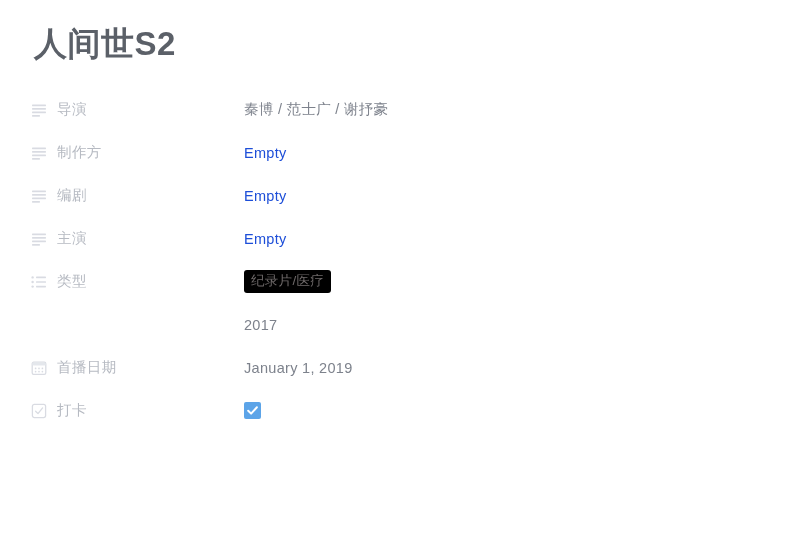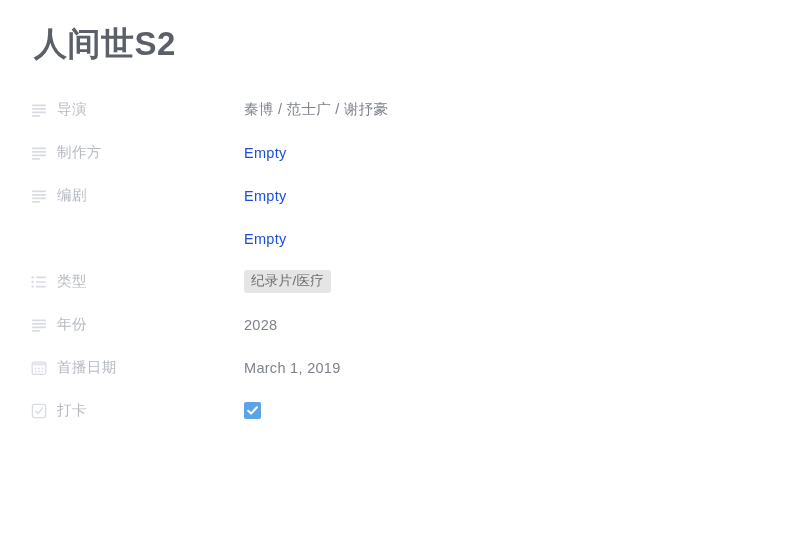--- a/index.html
+++ b/index.html
@@ -95,21 +95,21 @@
   
   .pill {
     display: inline-block;
     padding: 3px 7px 4px 7px;
     border-radius: 3px;
     font-size: 13.5px;
     line-height: 1.15;
     letter-spacing: 0.3px;
   }
   .pill-genre {
-    background: #e5e5e5;
+    background: #000000;
     color: #6f6a6a;
   }
   .pill-region {
     background: #eae8f6;
     color: #5f5a8a;
   }
 
   
   .checkbox-value {
     width: 17px;
@@ -176,20 +176,33 @@
                 <rect x="2" y="14" width="8" height="1.7" rx="0.6"></rect>
               </g>
             </svg>
         </span>
         <span class="label-text">编剧</span>
       </div>
       <div class="prop-value empty">Empty</div>
     </div>
 
     <div class="prop-row">
+      <div class="prop-label">
+        <span class="prop-icon">
+          <svg viewBox="0 0 18 18" width="18" height="18">
+              <g fill="#d7dae1">
+                <rect x="2" y="3.5" width="14" height="1.7" rx="0.6"></rect>
+                <rect x="2" y="7" width="14" height="1.7" rx="0.6"></rect>
+                <rect x="2" y="10.5" width="14" height="1.7" rx="0.6"></rect>
+                <rect x="2" y="14" width="8" height="1.7" rx="0.6"></rect>
+              </g>
+            </svg>
+        </span>
+        <span class="label-text">主演</span>
+      </div>
       <div class="prop-value empty">Empty</div>
     </div>
 
     <div class="prop-row">
       <div class="prop-label">
         <span class="prop-icon">
           <svg viewBox="0 0 18 18" width="18" height="18">
               <g fill="#d7dae1">
                 <circle cx="2.6" cy="4.4" r="1.2"></circle>
                 <rect x="6" y="3.6" width="10" height="1.6" rx="0.6"></rect>
@@ -202,55 +215,42 @@
         </span>
         <span class="label-text">类型</span>
       </div>
       <div class="prop-value">
         <span class="pill pill-genre">纪录片/医疗</span>
       </div>
     </div>
 
 
     <div class="prop-row">
-      <div class="prop-label">
-        <span class="prop-icon">
-          <svg viewBox="0 0 18 18" width="18" height="18">
-              <g fill="#d7dae1">
-                <rect x="2" y="3.5" width="14" height="1.7" rx="0.6"></rect>
-                <rect x="2" y="7" width="14" height="1.7" rx="0.6"></rect>
-                <rect x="2" y="10.5" width="14" height="1.7" rx="0.6"></rect>
-                <rect x="2" y="14" width="8" height="1.7" rx="0.6"></rect>
-              </g>
-            </svg>
-        </span>
-        <span class="label-text">年份</span>
-      </div>
-      <div class="prop-value">2028</div>
+      <div class="prop-value">2017</div>
     </div>
 
     <div class="prop-row">
       <div class="prop-label">
         <span class="prop-icon">
           <svg viewBox="0 0 18 18" width="18" height="18">
               <rect x="2.2" y="3.2" width="13.6" height="12.2" rx="1.6" fill="none" stroke="#d7dae1" stroke-width="1.3"></rect>
               <rect x="2.2" y="3.2" width="13.6" height="3.4" rx="1.6" fill="#e3e6eb"></rect>
               <g fill="#d7dae1">
                 <circle cx="5.6" cy="9.4" r="0.85"></circle>
                 <circle cx="9" cy="9.4" r="0.85"></circle>
                 <circle cx="12.4" cy="9.4" r="0.85"></circle>
                 <circle cx="5.6" cy="12.6" r="0.85"></circle>
                 <circle cx="9" cy="12.6" r="0.85"></circle>
                 <circle cx="12.4" cy="12.6" r="0.85"></circle>
               </g>
             </svg>
         </span>
         <span class="label-text">首播日期</span>
       </div>
-      <div class="prop-value">March 1, 2019</div>
+      <div class="prop-value">January 1, 2019</div>
     </div>
 
 
 
     <div class="prop-row">
       <div class="prop-label">
         <span class="prop-icon">
           <svg viewBox="0 0 18 18" width="18" height="18">
               <rect x="2.4" y="2.4" width="13.2" height="13.2" rx="2" fill="none" stroke="#d7dae1" stroke-width="1.3"></rect>
               <path d="M5.6 9.2 L8 11.6 L12.6 5.9" fill="none" stroke="#d7dae1" stroke-width="1.3" stroke-linecap="round" stroke-linejoin="round"></path>

